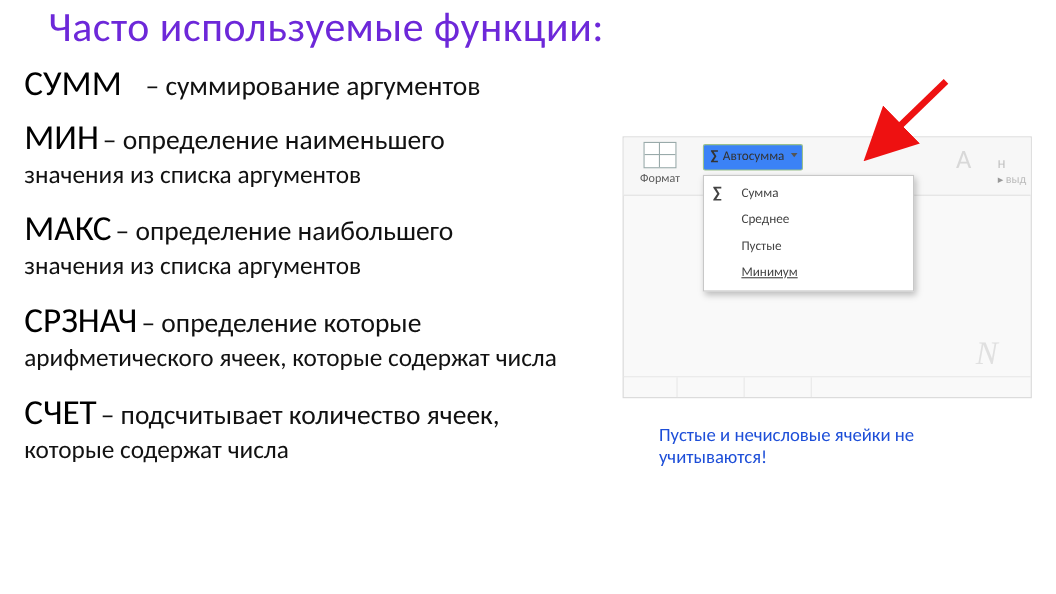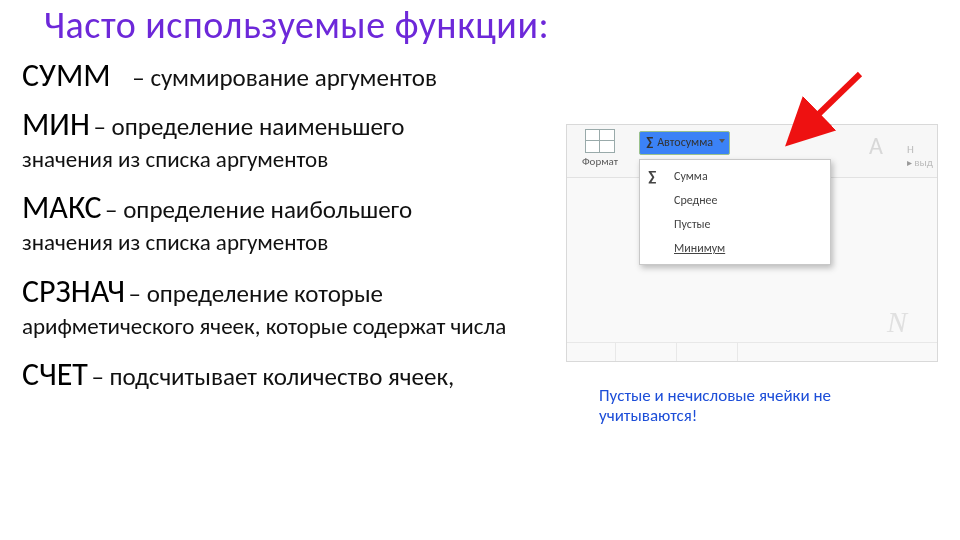--- a/index.html
+++ b/index.html
@@ -240,20 +240,21 @@
 
     <div class="def" style="margin-top:16px">
       <span class="func-name">СРЗНАЧ</span>
       <span class="def-line1">– определение которые</span>
       <div class="def-rest">арифметического ячеек, которые содержат числа</div>
     </div>
 
     <div class="def" style="margin-top:16px">
       <span class="func-name">СЧЕТ</span>
       <span class="def-line1">– подсчитывает количество ячеек,</span>
+      <div class="def-rest">которые содержат числа</div>
     </div>
 
   </div>
 
   <div class="shot">
     <div class="ribbon-row">
       <div class="fmt-btn">
         <div class="mini-grid"></div>
         <div>Формат</div>
       </div>

